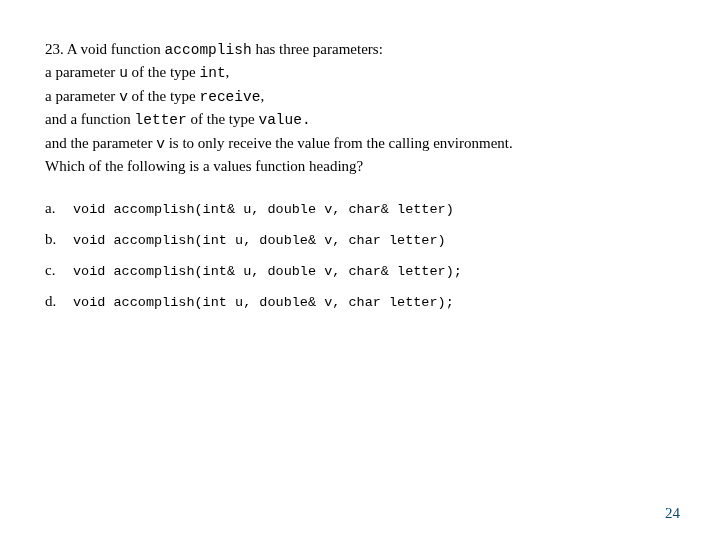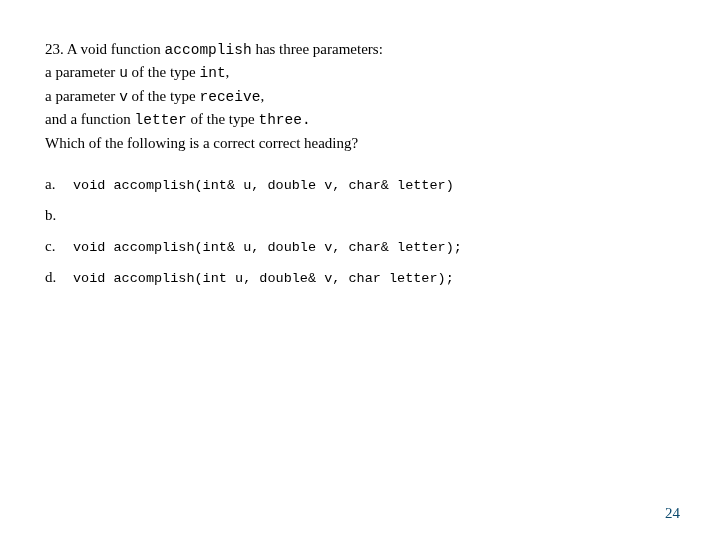--- a/index.html
+++ b/index.html
@@ -90,36 +90,40 @@
       <span>of the type</span>
       <span> <span class="mono">int</span>,</span>
     </p>
     <p>
       <span>a parameter</span>
       <span> <span class="mono">v</span> </span>
       <span> of the type </span>
       <span><span class="mono">receive</span>,</span>
     </p>
     <p>
-      <span>and a function </span><span class="mono">letter</span><span> of the type </span><span class="mono">three.</span>
+      <span>and a function </span><span class="mono">letter</span><span> of the type </span><span class="mono">value.</span>
     </p>
     <p>
-      Which of the following is a correct correct heading?
+      and the parameter <span class="mono">v</span> is to only receive the value from the calling environment.
+    </p>
+    <p>
+      Which of the following is a values function heading?
     </p>
   </div>
 
   <div class="options-section">
 
     <div class="option-row">
       <span class="option-label">a.</span>
       <span class="option-code">void accomplish(int&amp; u, double v, char&amp; letter)</span>
     </div>
 
     <div class="option-row">
       <span class="option-label">b.</span>
+      <span class="option-code">void accomplish(int u, double&amp; v, char letter)</span>
     </div>
 
     <div class="option-row">
       <span class="option-label">c.</span>
       <span class="option-code">void accomplish(int&amp; u, double v, char&amp; letter);</span>
     </div>
 
     <div class="option-row">
       <span class="option-label">d.</span>
       <span class="option-code">void accomplish(int u, double&amp; v, char letter);</span>

